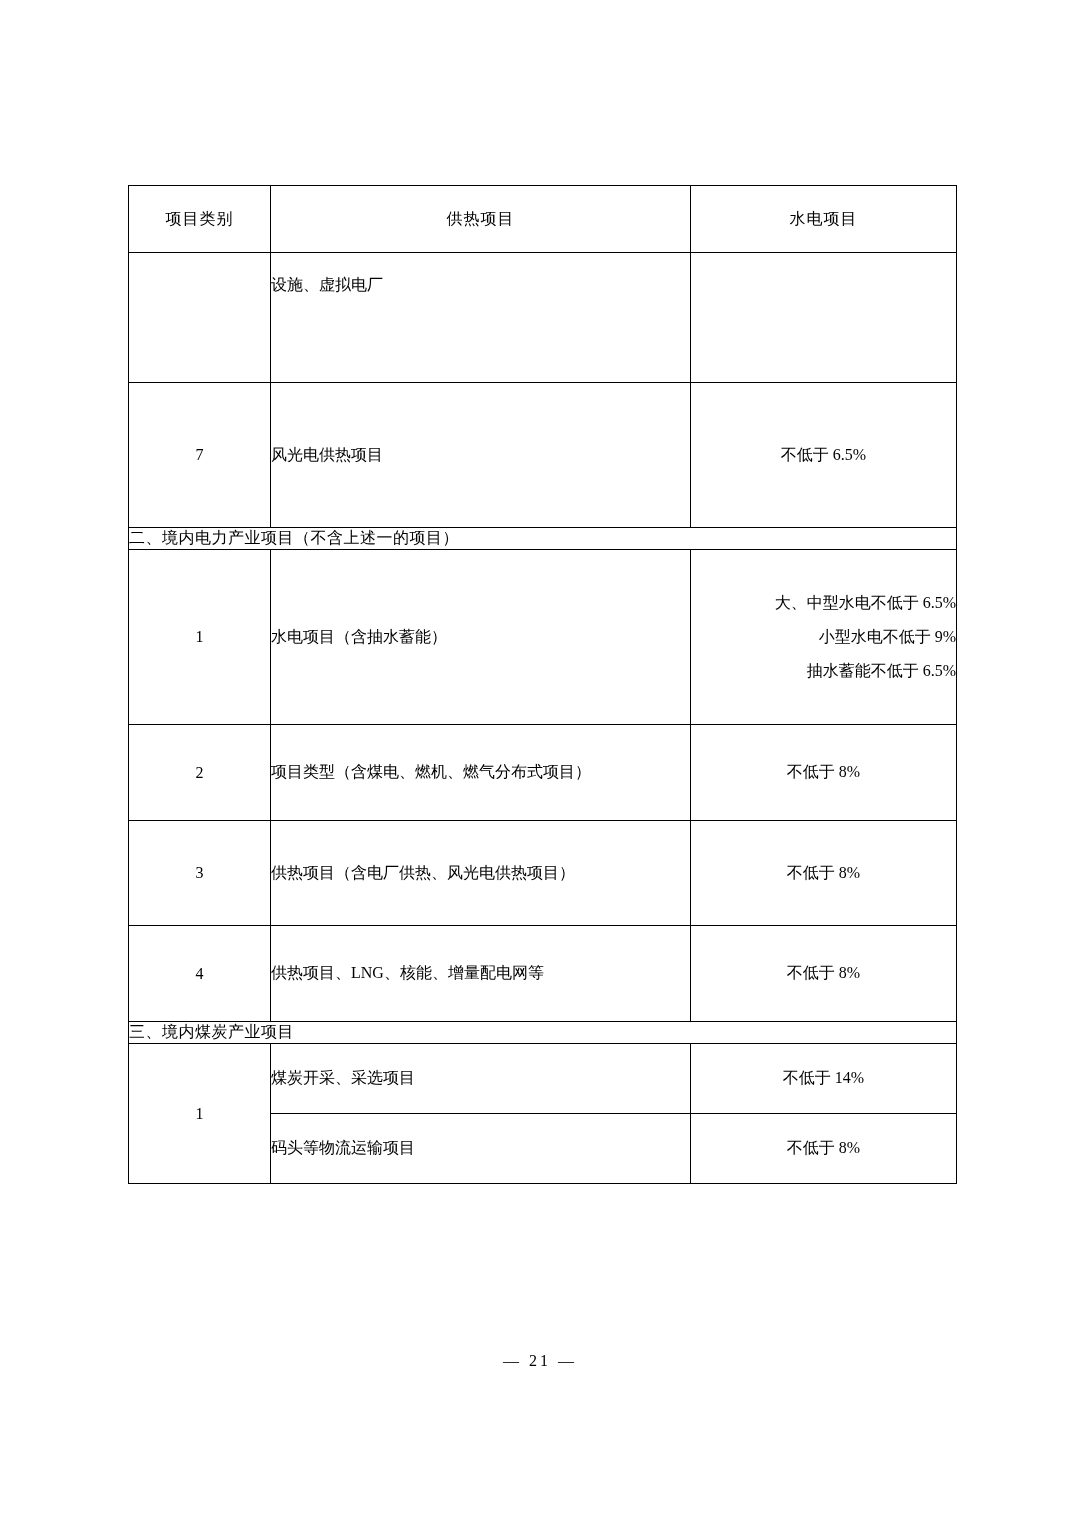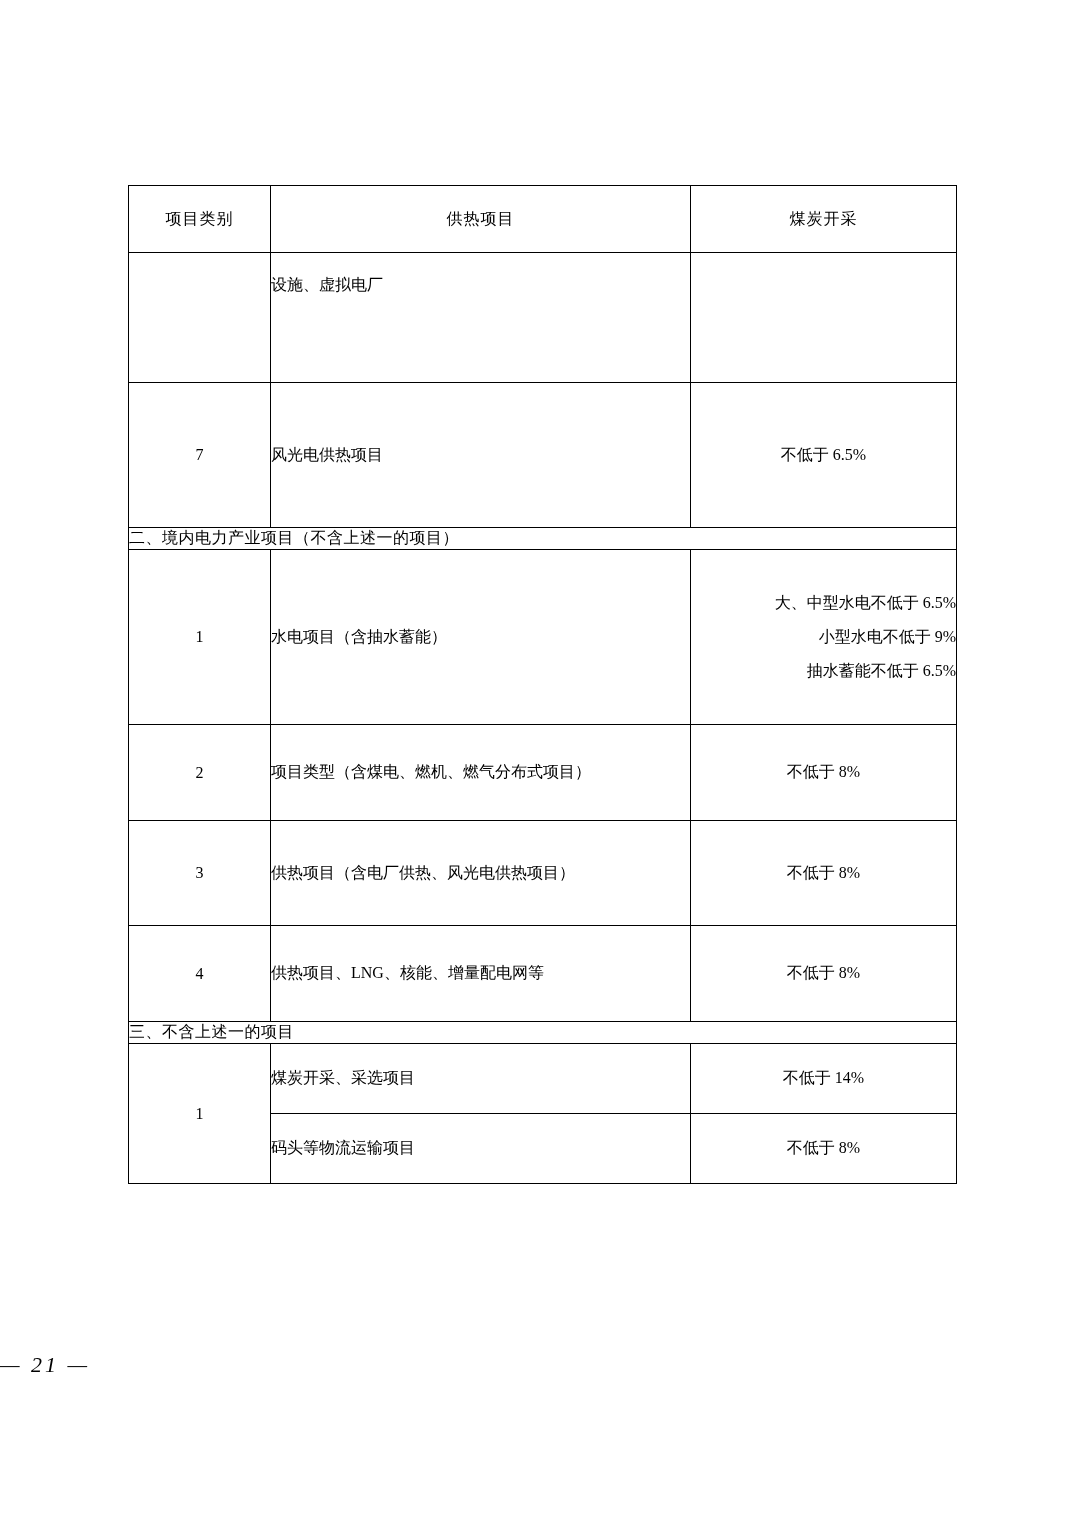--- a/index.html
+++ b/index.html
@@ -74,41 +74,41 @@
     text-align: right;
   }
   .num {
     font-family: "Liberation Serif", "DejaVu Serif", serif;
   }
   .footer {
     position: absolute;
     left: 0;
     right: 0;
     top: 1352px;
-    font-size: 22px;
+    text-align: center;
+    font-size: 16px;
     letter-spacing: 3px;
-    font-style: italic;
   }
 </style>
 </head>
 <body>
 
 <div class="page">
 
   <table class="doc-table">
     <colgroup>
       <col class="col-a">
       <col class="col-b">
       <col class="col-c">
     </colgroup>
     <thead>
       <tr>
         <th class="head-cell">项目类别</th>
         <th class="head-cell">供热项目</th>
-        <th class="head-cell">煤炭开采</th>
+        <th class="head-cell">水电项目</th>
       </tr>
     </thead>
     <tbody>
 
       <tr class="h-130">
         <td class="cell-center num"></td>
         <td class="cell-left" style="vertical-align:top; padding-top:22px;">设施、虚拟电厂</td>
         <td class="cell-center"></td>
       </tr>
 
@@ -144,21 +144,21 @@
         <td class="cell-center">不低于 8%</td>
       </tr>
 
       <tr class="h-96">
         <td class="cell-center num">4</td>
         <td class="cell-left">供热项目、LNG、核能、增量配电网等</td>
         <td class="cell-center">不低于 8%</td>
       </tr>
 
       <tr class="section-row">
-        <td colspan="3">三、不含上述一的项目</td>
+        <td colspan="3">三、境内煤炭产业项目</td>
       </tr>
 
       <tr class="h-70">
         <td class="cell-center num" rowspan="2">1</td>
         <td class="cell-left">煤炭开采、采选项目</td>
         <td class="cell-center">不低于 14%</td>
       </tr>
       <tr class="h-70">
         <td class="cell-left">码头等物流运输项目</td>
         <td class="cell-center">不低于 8%</td>

